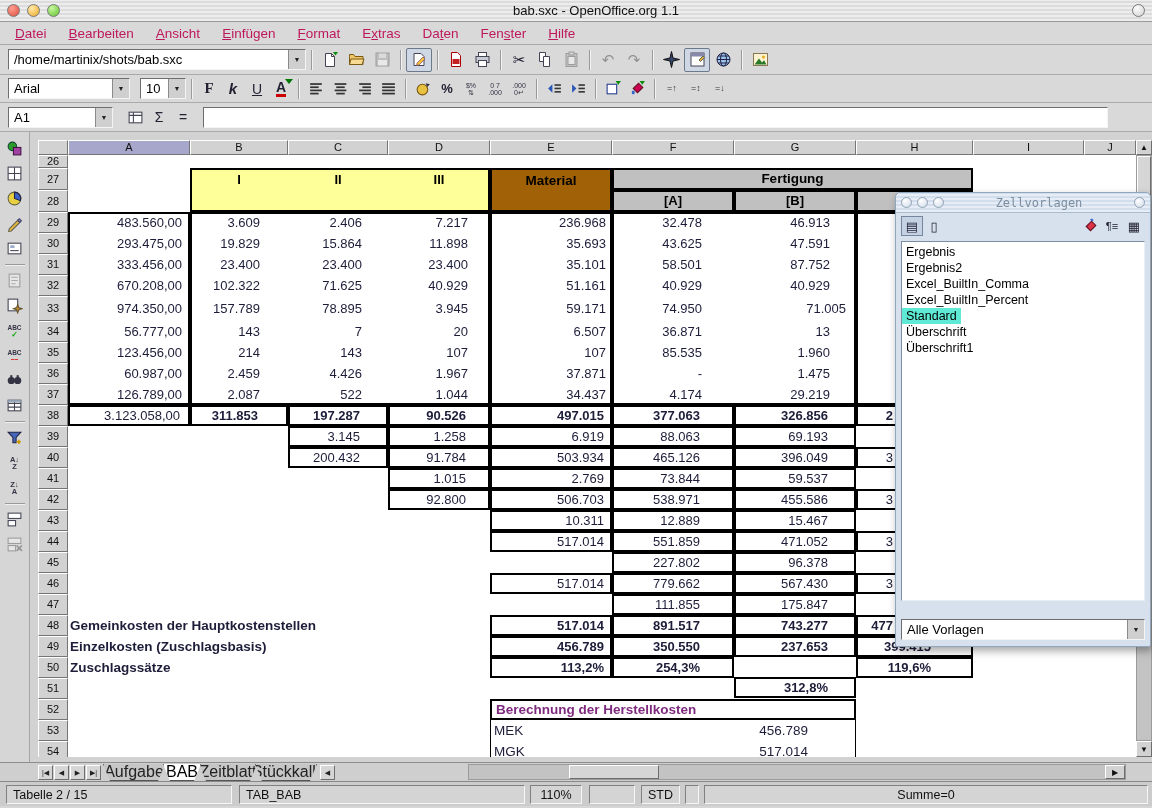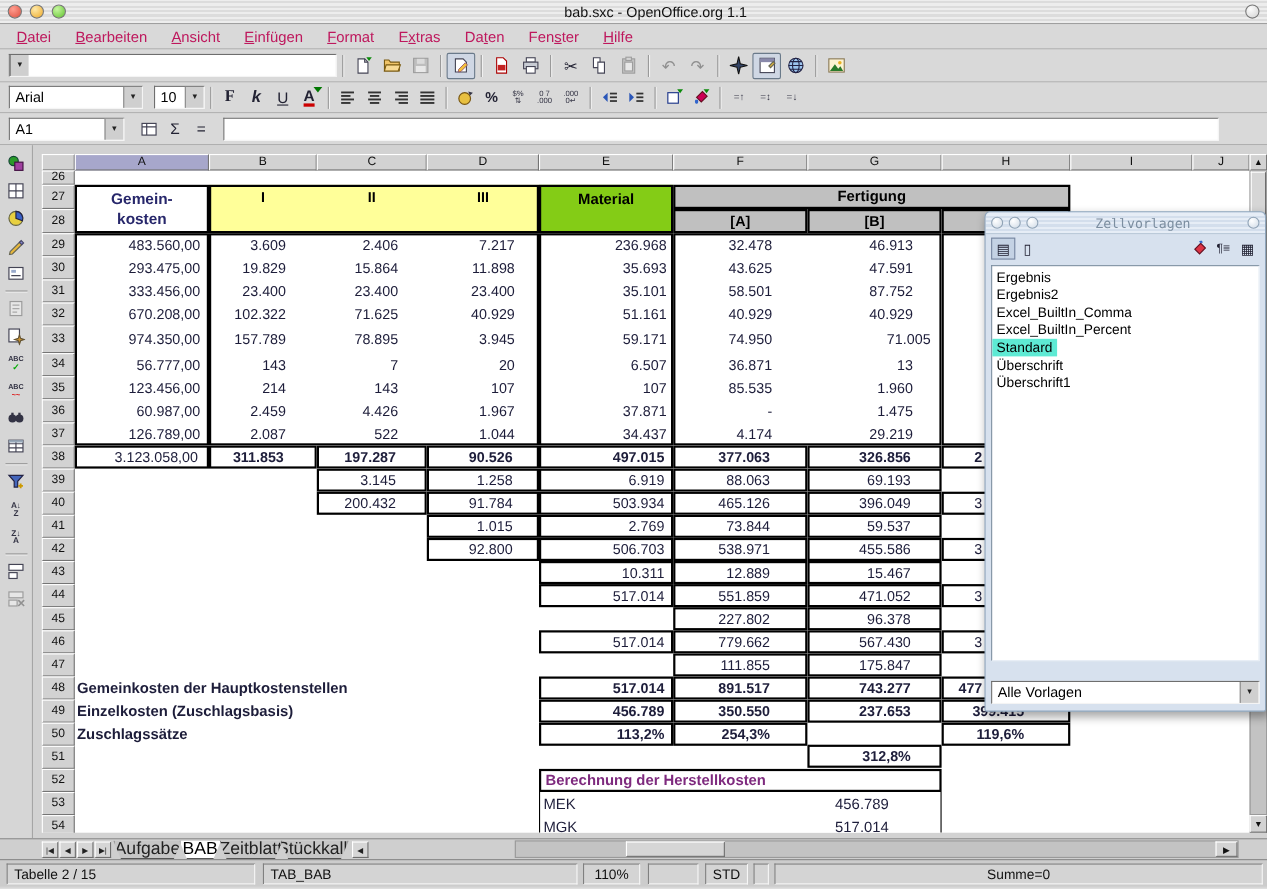--- a/index.html
+++ b/index.html
@@ -158,20 +158,21 @@
   <span class="menu-item"><u>E</u>infügen</span>
   <span class="menu-item"><u>F</u>ormat</span>
   <span class="menu-item">E<u>x</u>tras</span>
   <span class="menu-item">Da<u>t</u>en</span>
   <span class="menu-item">Fen<u>s</u>ter</span>
   <span class="menu-item"><u>H</u>ilfe</span>
 </div>
 
 <div id="toolbar-main" class="toolbar abs">
   <div class="combo" style="width:298px;margin-left:8px;">
+    <span class="val">/home/martinix/shots/bab.sxc</span>
     <span class="drop">▼</span>
   </div>
   <span class="tsep"></span>
   <span class="tbtn">
     <svg class="ic" viewBox="0 0 17 17">
         <path d="M3.5 2.5h6l3 3v10h-9z" fill="#fff" stroke="#445"></path>
         <path d="M9.5 2.5v3h3" fill="none" stroke="#445"></path>
         <path d="M11 1l5 0-2.5 3.5z" fill="#0a8a0a"></path>
       </svg>
     </span>
@@ -513,27 +514,26 @@
     <div class="hdrbtn" style="left: 0px; top: 412px; width: 30px; height: 21px; line-height: 19px;">45</div>
     <div class="hdrbtn" style="left: 0px; top: 433px; width: 30px; height: 21px; line-height: 19px;">46</div>
     <div class="hdrbtn" style="left: 0px; top: 454px; width: 30px; height: 21px; line-height: 19px;">47</div>
     <div class="hdrbtn" style="left: 0px; top: 475px; width: 30px; height: 21px; line-height: 19px;">48</div>
     <div class="hdrbtn" style="left: 0px; top: 496px; width: 30px; height: 21px; line-height: 19px;">49</div>
     <div class="hdrbtn" style="left: 0px; top: 517px; width: 30px; height: 21px; line-height: 19px;">50</div>
     <div class="hdrbtn" style="left: 0px; top: 538px; width: 30px; height: 21px; line-height: 19px;">51</div>
     <div class="hdrbtn" style="left: 0px; top: 559px; width: 30px; height: 21px; line-height: 19px;">52</div>
     <div class="hdrbtn" style="left: 0px; top: 580px; width: 30px; height: 21px; line-height: 19px;">53</div>
     <div class="hdrbtn" style="left: 0px; top: 601px; width: 30px; height: 21px; line-height: 19px;">54</div>
-    <div class="blockrect c-navy" style="left: 30px; top: 28px; width: 122px; height: 44px; text-align: center; font-size: 14px; line-height: 19px; padding-top: 1px;">Gemein-<br>kosten</div>
     <div class="blockrect" style="left: 152px; top: 28px; width: 300px; height: 44px; background: rgb(255, 255, 153);">
       <span style="position: absolute; left: -2px; top: 0px; width: 98px; text-align: center; font-weight: bold; font-size: 13px; line-height: 19px;">I</span>
       <span style="position: absolute; left: 96px; top: 0px; width: 100px; text-align: center; font-weight: bold; font-size: 13px; line-height: 19px;">II</span>
       <span style="position: absolute; left: 196px; top: 0px; width: 102px; text-align: center; font-weight: bold; font-size: 13px; line-height: 19px;">III</span>
     </div>
-    <div class="blockrect" style="left: 452px; top: 28px; width: 122px; height: 44px; background: #84cc16; text-align: center; font-weight: bold; font-size: 13.5px; line-height: 21px; color: rgb(0, 0, 0);">Material</div>
+    <div class="blockrect" style="left: 452px; top: 28px; width: 122px; height: 44px; background: #a16207; text-align: center; font-weight: bold; font-size: 13.5px; line-height: 21px; color: rgb(0, 0, 0);">Material</div>
     <div class="blockrect" style="left: 574px; top: 28px; width: 361px; height: 22px; background: rgb(192, 192, 192); text-align: center; font-weight: bold; font-size: 13.5px; line-height: 18px; color: rgb(0, 0, 0);">Fertigung</div>
     <div class="blockrect" style="left: 574px; top: 50px; width: 122px; height: 22px; background: rgb(192, 192, 192); text-align: center; font-weight: bold; font-size: 13px; line-height: 18px; color: rgb(0, 0, 0);">[A]</div>
     <div class="blockrect" style="left: 696px; top: 50px; width: 122px; height: 22px; background: rgb(192, 192, 192); text-align: center; font-weight: bold; font-size: 13px; line-height: 18px; color: rgb(0, 0, 0);">[B]</div>
     <div class="blockrect" style="left: 818px; top: 50px; width: 117px; height: 22px; background: rgb(192, 192, 192);"></div>
     <div class="blockrect" style="left: 30px; top: 72px; width: 122px; height: 193px;"></div>
     <div class="blockrect" style="left: 152px; top: 72px; width: 300px; height: 193px;"></div>
     <div class="blockrect" style="left: 452px; top: 72px; width: 122px; height: 193px;"></div>
     <div class="blockrect" style="left: 574px; top: 72px; width: 244px; height: 193px;"></div>
     <div class="blockrect" style="left: 818px; top: 72px; width: 117px; height: 193px;"></div>
     <div class="cell num " style="left: 30px; top: 72px; width: 122px; height: 21px; line-height: 21px; padding-right: 8px;">483.560,00</div>

